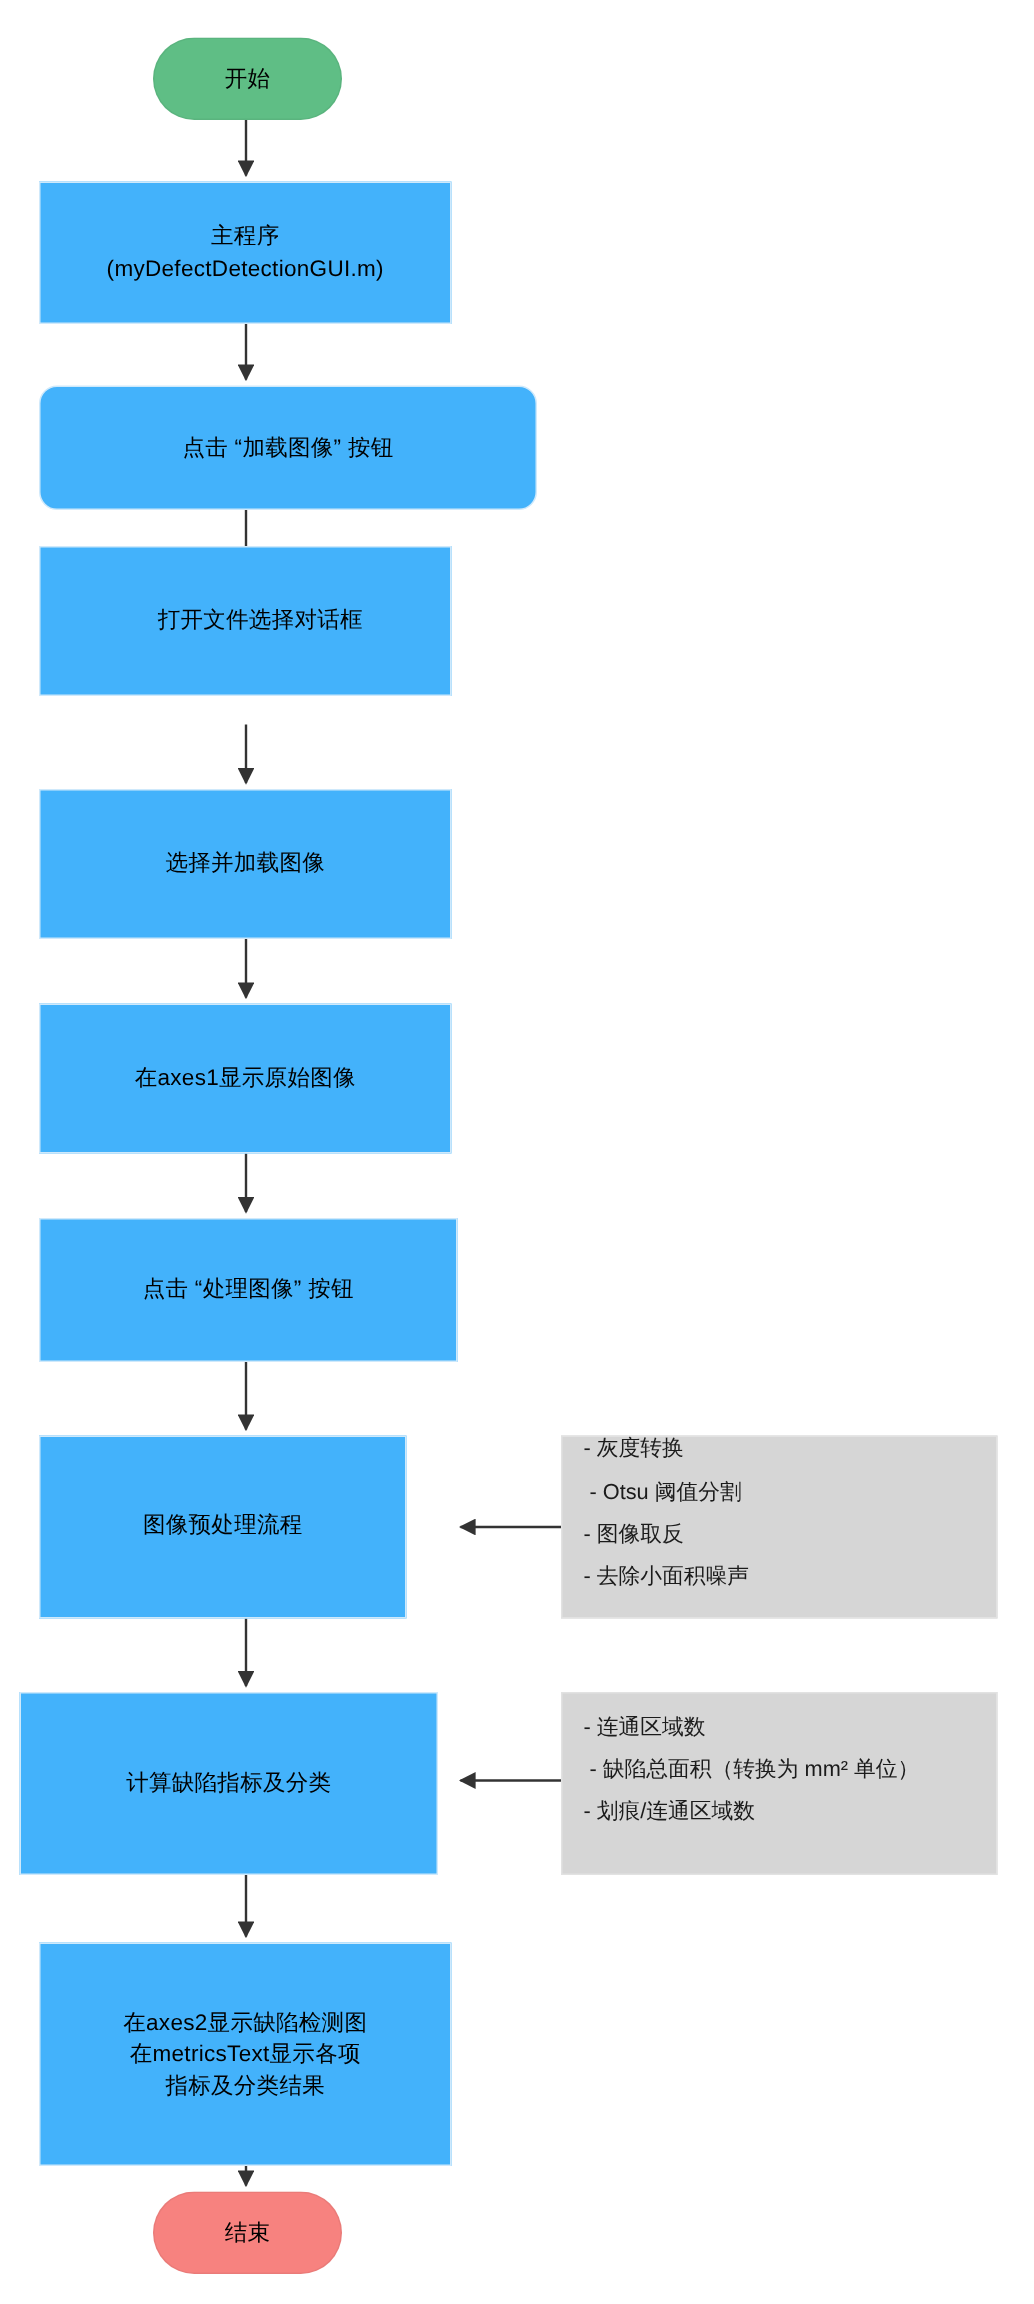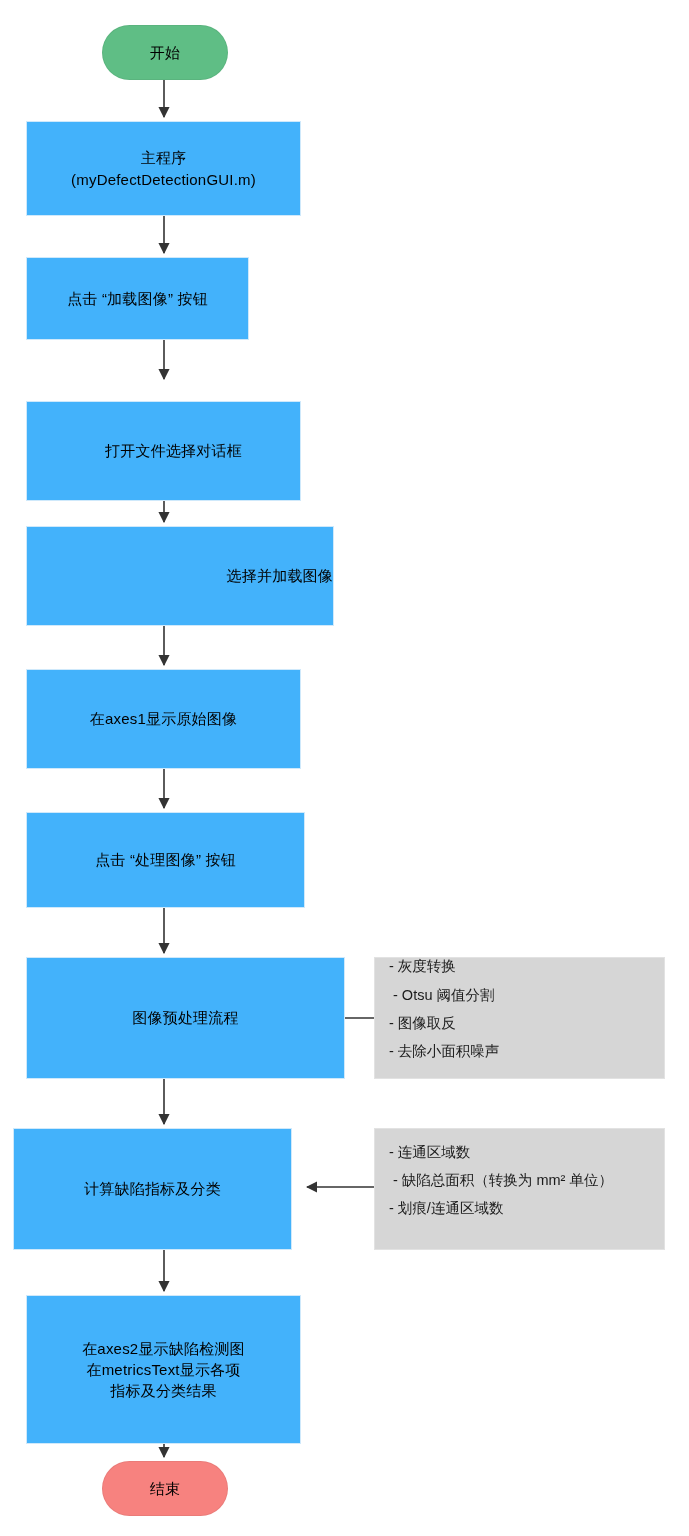--- a/index.html
+++ b/index.html
@@ -94,41 +94,41 @@
     <span>开始</span>
   </div>
 
   <div class="node proc" style="left:26px; top:121px; width:275px; height:95px;">
     <div>
       <span class="multiline">主程序</span>
       <span class="multiline">(myDefectDetectionGUI.m)</span>
     </div>
   </div>
 
-  <div class="node proc" style="left:26px; top:257px; width:223px; height:83px;">
+  <div class="node proc" style="left:26px; top:257px; width:332px; height:83px;border-radius:12px;">
     <span>点击 “加载图像” 按钮</span>
   </div>
 
-  <div class="node proc" style="left:26px; top:401px; width:275px; height:100px;padding-left:20px;">
+  <div class="node proc" style="left:26px; top:364px; width:275px; height:100px;padding-left:20px;">
     <span>打开文件选择对话框</span>
   </div>
 
-  <div class="node proc" style="left:26px; top:526px; width:308px; height:100px;justify-content:flex-end;">
+  <div class="node proc" style="left:26px; top:526px; width:275px; height:100px;">
     <span>选择并加载图像</span>
   </div>
 
   <div class="node proc" style="left:26px; top:669px; width:275px; height:100px;">
     <span>在axes1显示原始图像</span>
   </div>
 
   <div class="node proc" style="left:26px; top:812px; width:279px; height:96px;">
     <span>点击 “处理图像” 按钮</span>
   </div>
 
-  <div class="node proc" style="left:26px; top:957px; width:319px; height:122px;">
+  <div class="node proc" style="left:26px; top:957px; width:245px; height:122px;font-family:Liberation Serif, serif;">
     <span>图像预处理流程</span>
   </div>
 
   <div class="node proc" style="left:13px; top:1128px; width:279px; height:122px;">
     <span>计算缺陷指标及分类</span>
   </div>
 
   <div class="node proc" style="left:26px; top:1295px; width:275px; height:149px;text-align:center;">
     <div>
       <span class="multiline">在axes2显示缺陷检测图</span>

